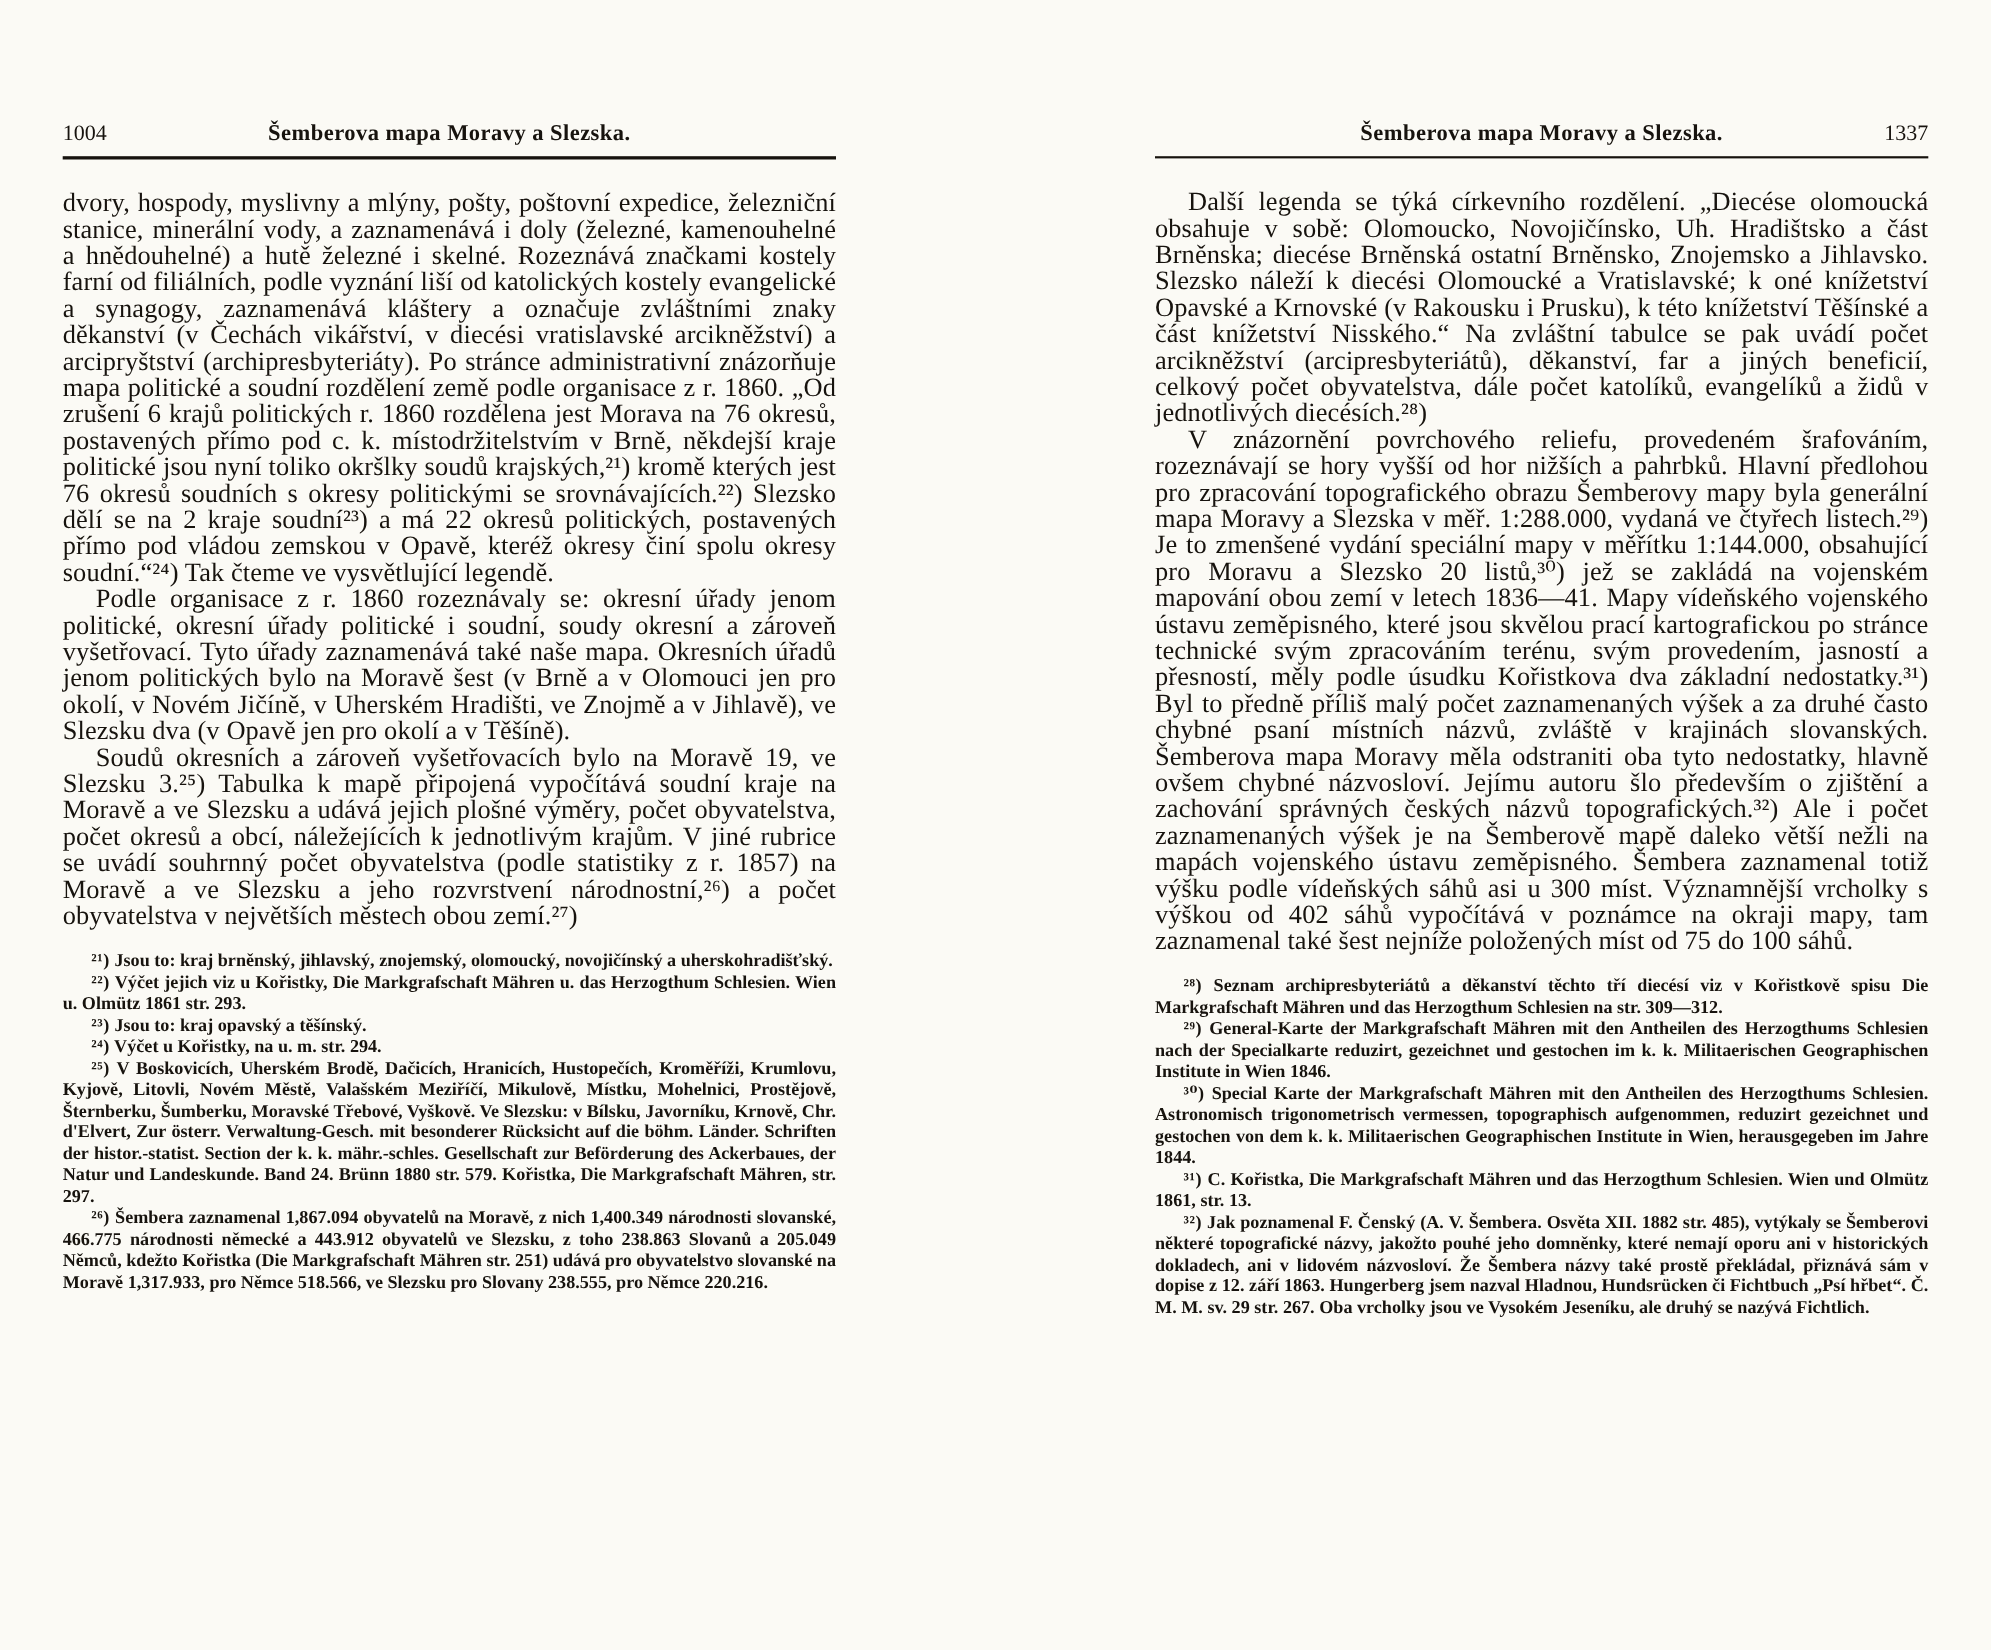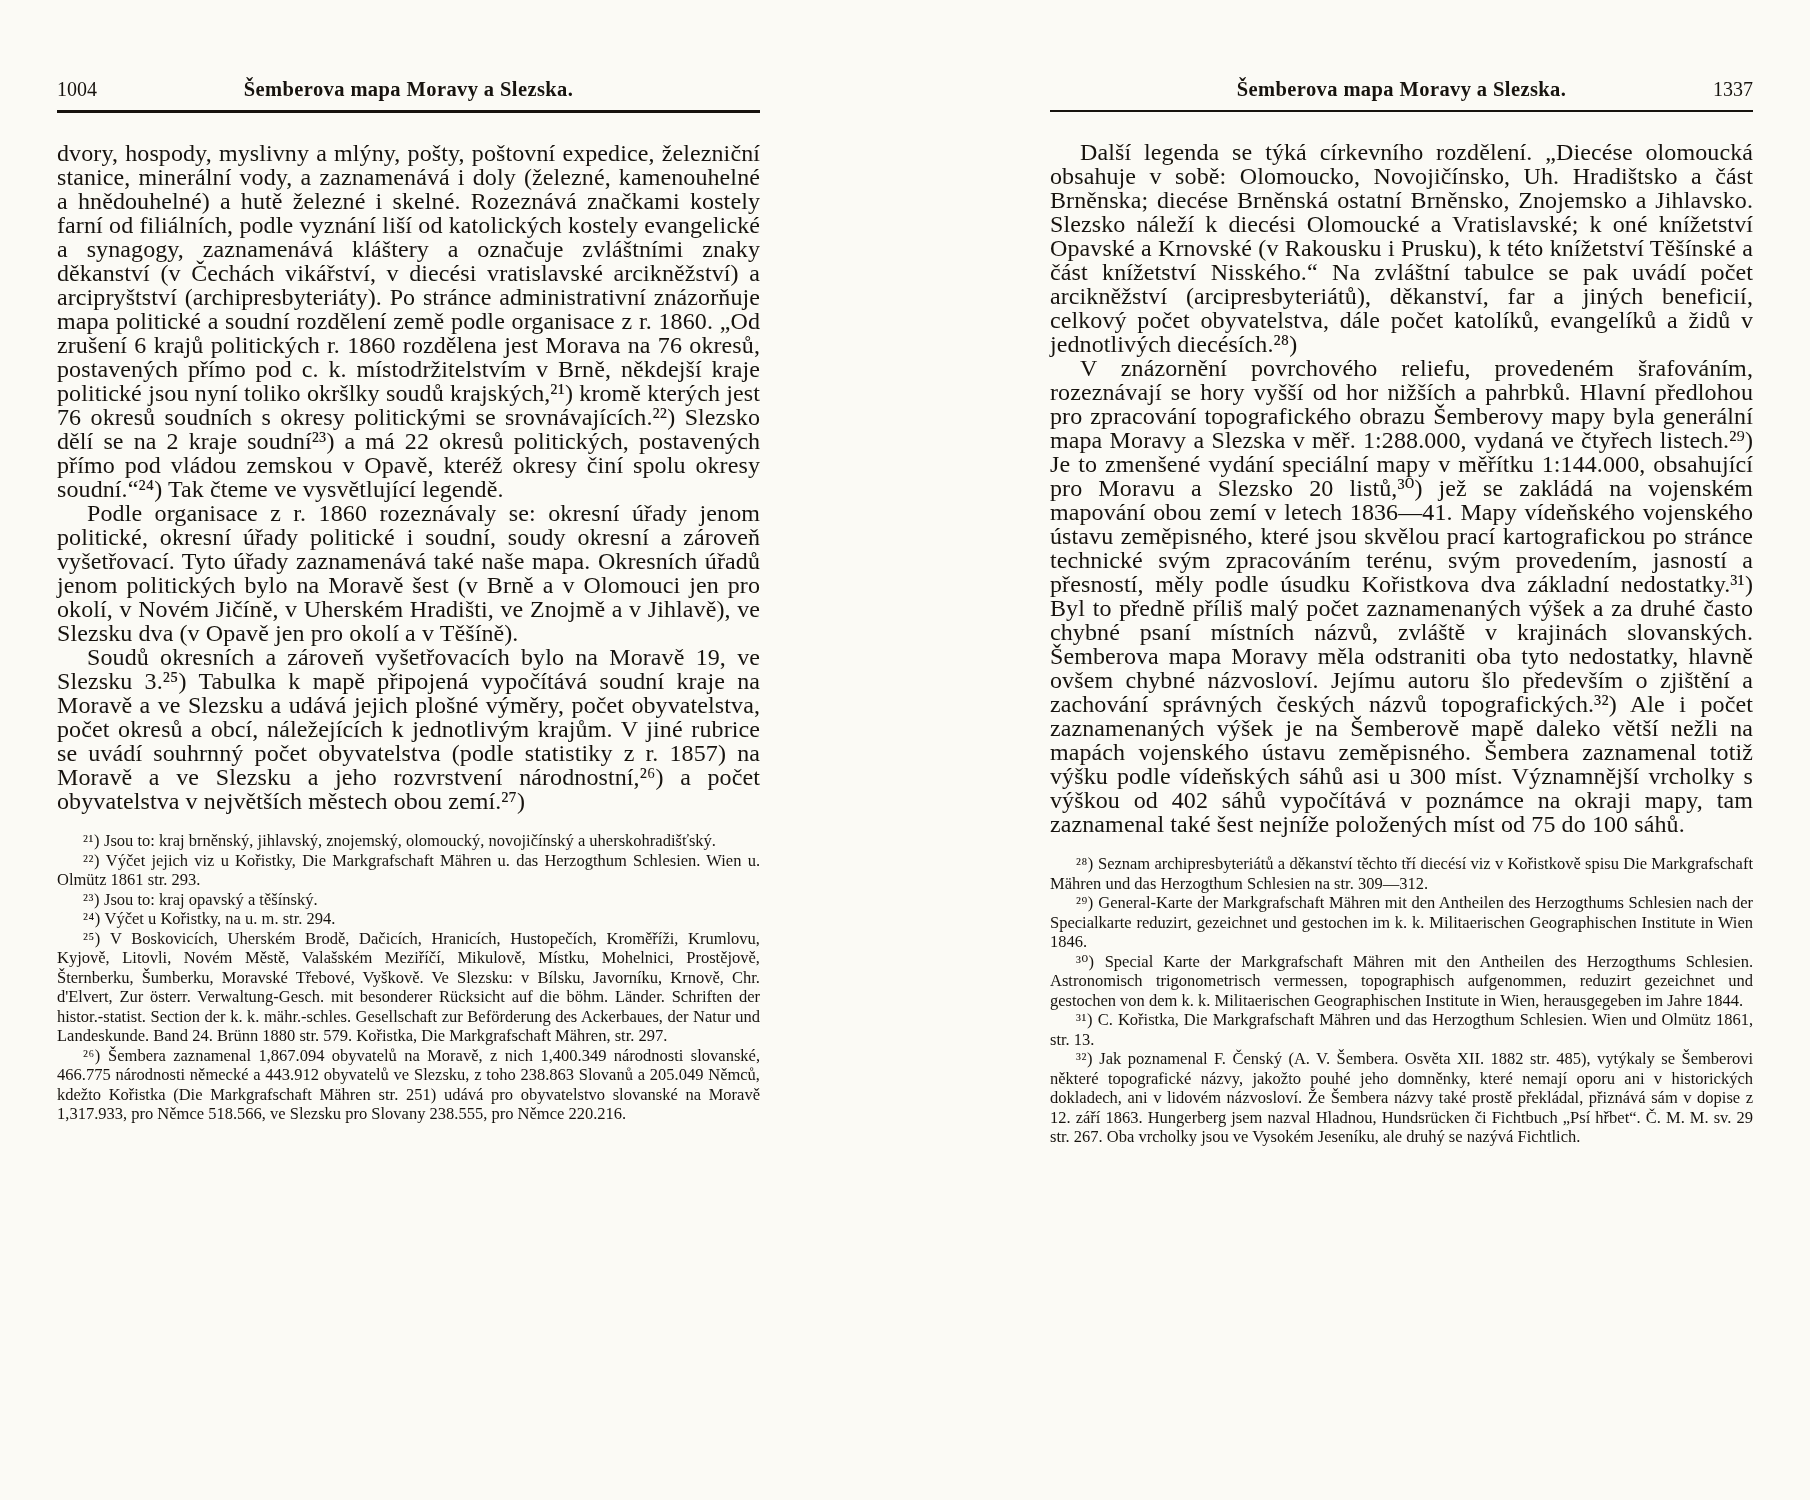--- a/index.html
+++ b/index.html
@@ -4,41 +4,41 @@
 <style>
   * { margin: 0; padding: 0; box-sizing: border-box; }
   html, body {
     width: 1810px; height: 1500px;
     background: #fbfaf5;
     font-family: "Liberation Serif", "DejaVu Serif", serif;
     color: #17130e;
     overflow: hidden;
   }
   .spread { display: flex; width: 1810px; height: 1500px; }
-  .page { width: 905px; height: 1500px; padding-top: 66px; overflow: hidden; }
+  .page { width: 905px; height: 1500px; padding-top: 98px; overflow: hidden; }
   .page-left  { padding-left: 57px;  padding-right: 145px; }
   .page-right { padding-left: 145px; padding-right: 57px; }
 
   .page-header { display: flex; align-items: baseline; margin-bottom: 9px; }
   .page-num { width: 92px; font-size: 20px; }
   .page-right .page-num { text-align: right; }
   .hdr-spacer { width: 92px; }
   .running-title {
     flex: 1; text-align: center;
     font-weight: bold; font-size: 20.5px; letter-spacing: 0.4px; margin-top: 12px;
   }
   .header-rule { height: 3px; background: #17130e; margin-bottom: 28px; }
   .page-right .header-rule { height: 2px; }
 
   .body-text { font-size: 24px; line-height: 24px; text-align: justify; letter-spacing: 0.1px; }
   .para { text-indent: 30px; }
   .para.continuation { text-indent: 0; }
 
   .footnotes { margin-top: 18px; font-size: 16.5px; line-height: 19.5px; text-align: justify; }
-  .footnote { text-indent: 26px; }
+  .footnote { text-indent: 26px; font-weight: bold; }
   .fn-marker { letter-spacing: 0.5px; }
 </style>
 </head>
 <body>
 
 <div class="spread">
 
   <div class="page page-left">
     <div class="page-header">
       <span class="page-num">1004</span>

